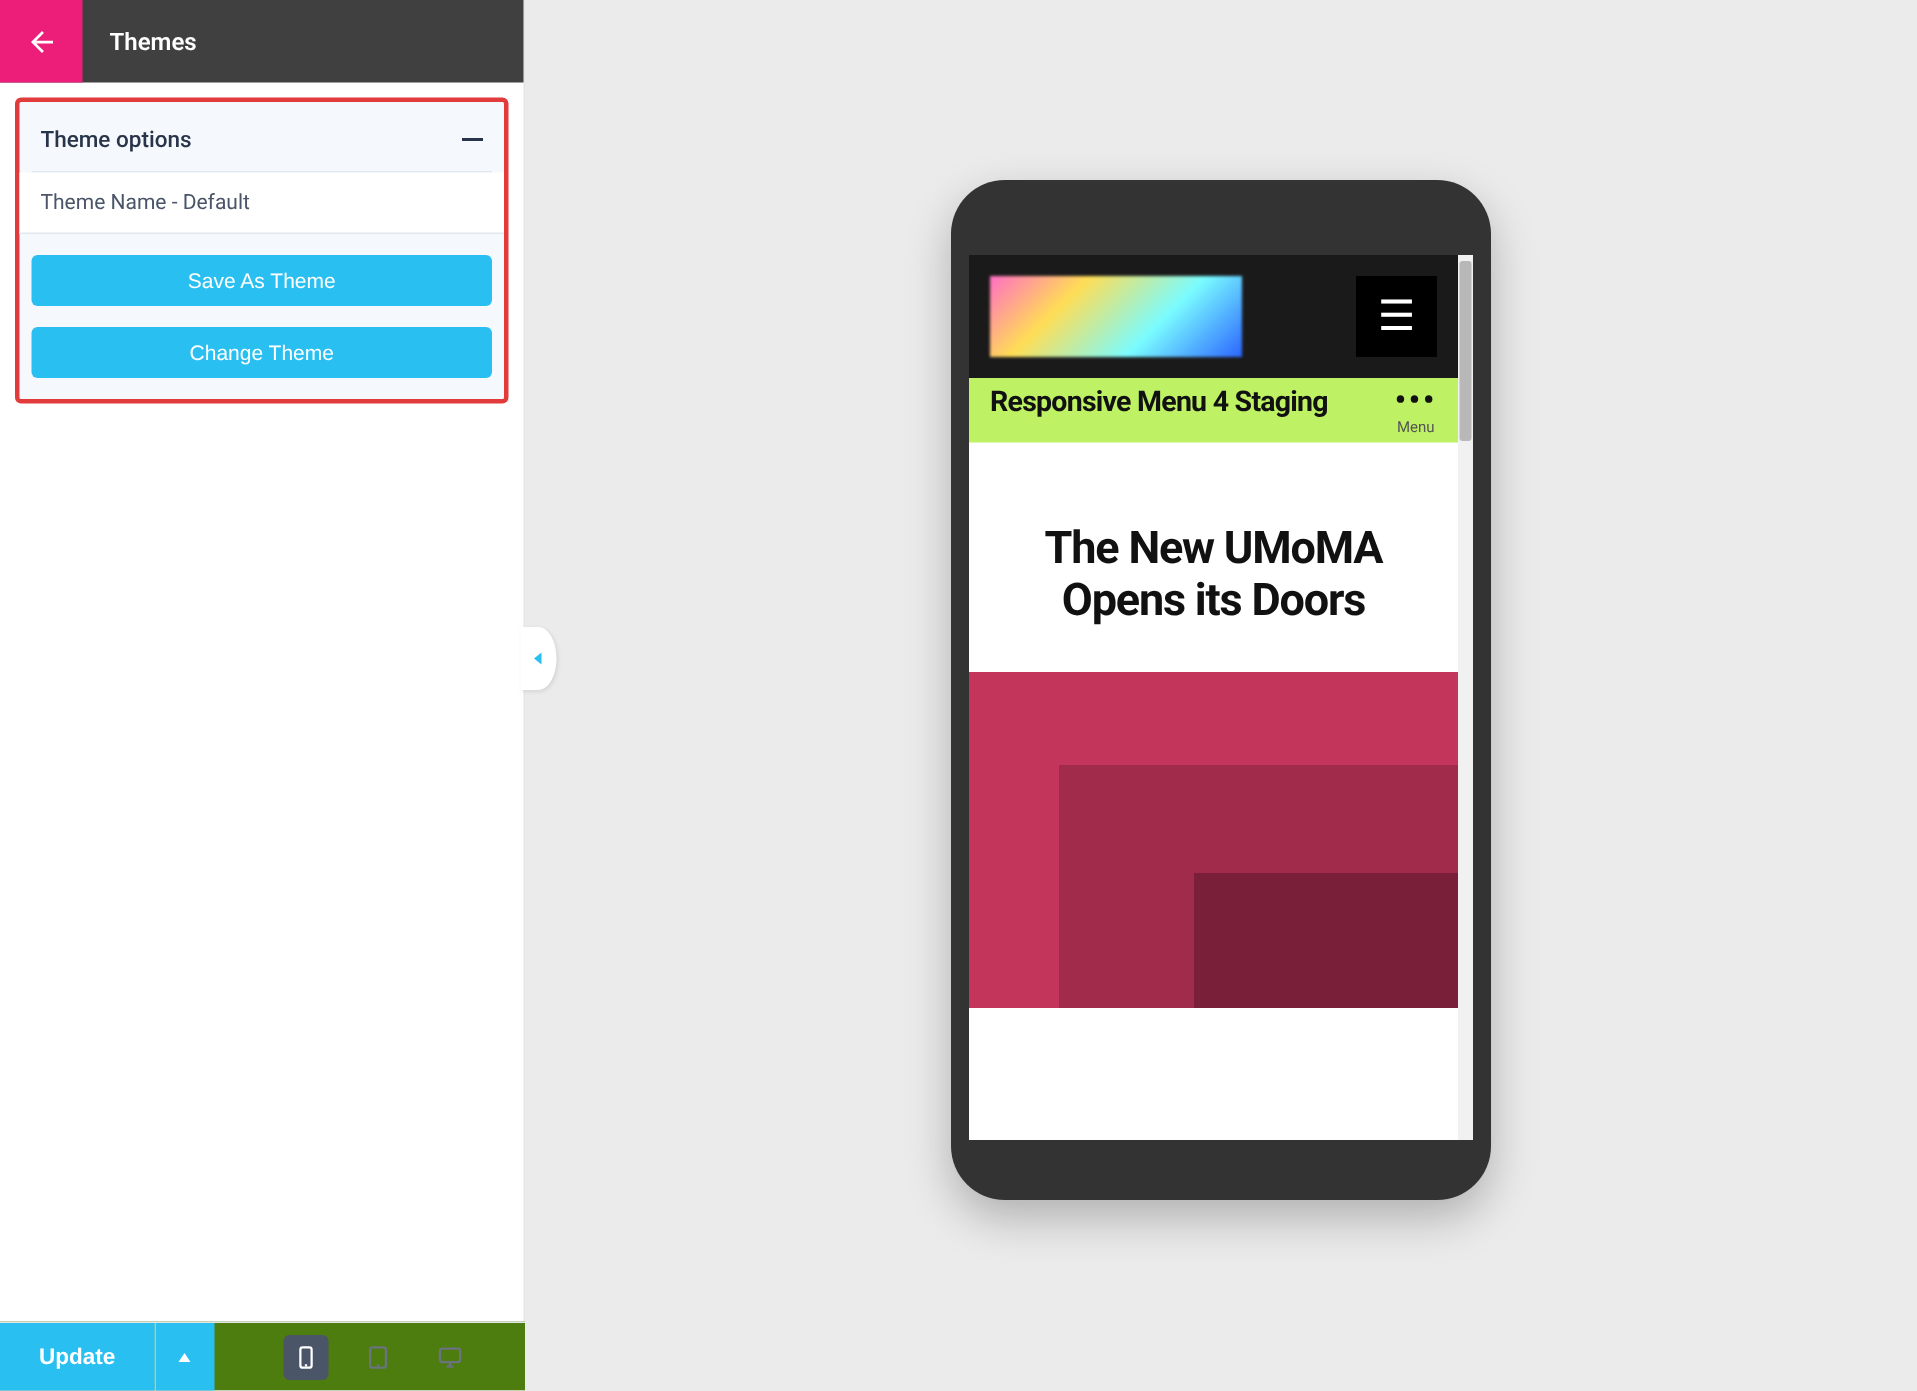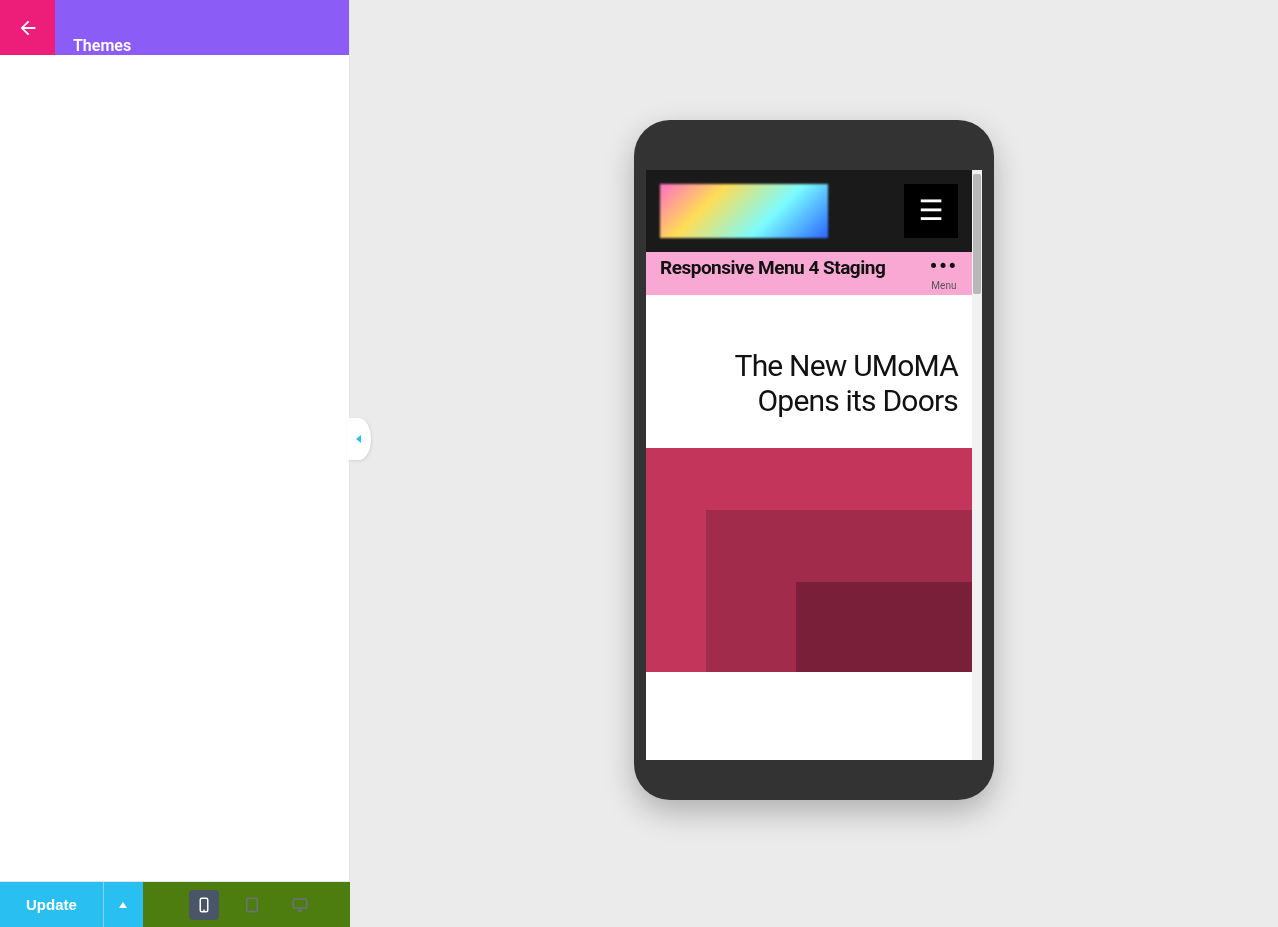--- a/index.html
+++ b/index.html
@@ -5,21 +5,21 @@
   * { box-sizing: border-box; margin: 0; padding: 0; }
   html, body { width: 1278px; height: 927px; font-family: -apple-system, BlinkMacSystemFont, "Segoe UI", Roboto, Arial, sans-serif; overflow: hidden; }
   body { display: flex; background: #ebebeb; }
 
   
   .sidebar {
     width: 350px; height: 100%; background: #fff; position: relative;
     display: flex; flex-direction: column; border-right: 1px solid #e5e5e5;
   }
   .sidebar-header {
-    height: 55px; background: #8b5cf6; display: flex; align-items: flex-end;
+    height: 55px; background: #404040; display: flex; align-items: center;
   }
   .back-btn {
     width: 55px; height: 55px; background: #ec1e79; display: flex;
     align-items: center; justify-content: center; cursor: pointer; flex-shrink: 0;
   }
   .back-btn svg { width: 22px; height: 22px; fill: #fff; }
   .sidebar-title { color: #fff; font-size: 16px; font-weight: 600; padding-left: 18px; }
 
   .options-panel {
     margin: 10px; border: 3px solid #e23b3b; border-radius: 4px;
@@ -104,29 +104,29 @@
     filter: blur(1px);
   }
   .hamburger-btn {
     width: 54px; height: 54px; background: #000; display: flex;
     align-items: center; justify-content: center; cursor: pointer;
   }
   .hamburger-btn span { color: #fff; font-size: 28px; line-height: 1; }
 
   .site-title-row {
     display: flex; justify-content: space-between; align-items: flex-start;
-    padding: 6px 14px 4px 14px; background: #f9a8d4;
+    padding: 6px 14px 4px 14px; background: #bef264;
   }
   .site-title { font-size: 19px; font-weight: 700; letter-spacing: -0.5px; color: #111; line-height: 1.1; }
   .menu-trigger { text-align: center; cursor: pointer; }
   .dots { font-size: 20px; letter-spacing: 2px; color: #111; font-weight: 900; line-height: 0.8; }
   .menu-label { font-size: 10px; color: #555; margin-top: 6px; text-align: center; }
 
   .hero-heading {
-    font-size: 30px; font-weight: 400; text-align: right; color: #111;
+    font-size: 30px; font-weight: 700; text-align: center; color: #111;
     padding: 54px 14px 30px; line-height: 1.15; letter-spacing: -0.8px;
   }
   .hero-image {
     height: 224px; background: #c3355a; position: relative; margin: 0;
   }
   .hero-image .layer2 {
     position: absolute; left: 60px; right: 0; top: 62px; bottom: 0; background: #a02b4b;
   }
   .hero-image .layer3 {
     position: absolute; left: 150px; right: 0; top: 134px; bottom: 0; background: #7a1f3a;
@@ -139,20 +139,31 @@
 <div class="sidebar">
   <div class="sidebar-header">
     <div class="back-btn">
       <svg viewBox="0 0 24 24">
           <path d="M20 11H7.8l5.6-5.6L12 4l-8 8 8 8 1.4-1.4L7.8 13H20z"></path>
         </svg>
     </div>
     <div class="sidebar-title">Themes</div>
   </div>
 
+  <div class="options-panel">
+    <div class="options-header">
+      <span>Theme options</span>
+      <span class="collapse-icon"></span>
+    </div>
+    <div class="theme-name-row">Theme Name - Default</div>
+    <div class="btn-stack">
+      <button class="theme-btn">Save As Theme</button>
+      <button class="theme-btn">Change Theme</button>
+    </div>
+  </div>
 
   <div class="collapse-tab">
     <svg viewBox="0 0 10 10">
         <path d="M7 1 L2 5 L7 9 Z"></path>
       </svg>
   </div>
 
   <div class="bottom-bar">
     <button class="update-btn">Update</button>
     <div class="update-caret">

